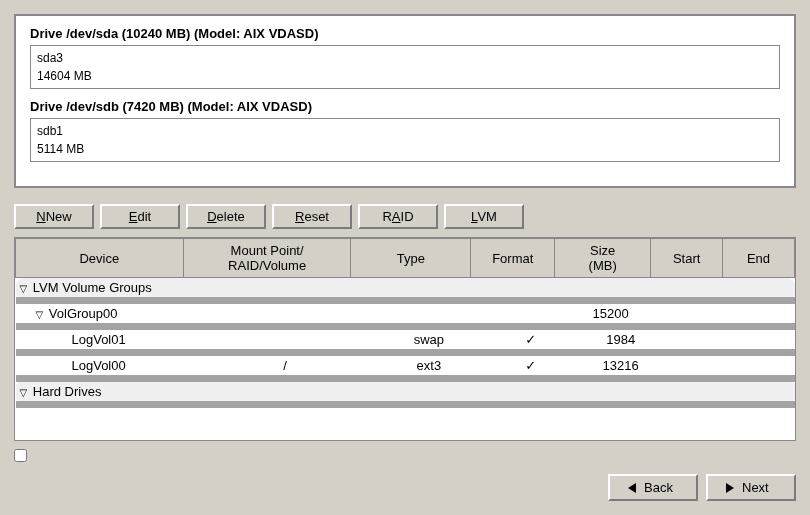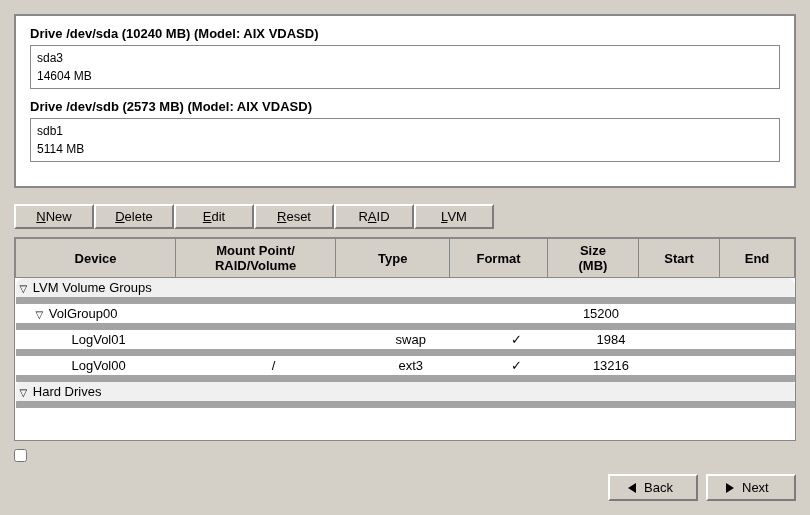--- a/index.html
+++ b/index.html
@@ -40,20 +40,21 @@
       background: #ffffff;
       padding: 3px 6px;
       font-size: 12px;
       margin-bottom: 10px;
       line-height: 1.5;
     }
 
     
     .toolbar {
       display: flex;
+      gap: 6px;
       margin-bottom: 8px;
     }
 
     .toolbar button {
       background: #d4d0c8;
       border: 2px solid;
       border-top-color: #ffffff;
       border-left-color: #ffffff;
       border-bottom-color: #7b7b7b;
       border-right-color: #7b7b7b;
@@ -79,23 +80,23 @@
 
     table {
       width: 100%;
       border-collapse: collapse;
       font-size: 13px;
     }
 
     thead th {
       background: #d4d0c8;
       border: 1px solid #888;
-      padding: 4px 20px;
+      padding: 4px 12px;
       text-align: center;
-      font-weight: bold;
+      font-weight: normal;
       white-space: nowrap;
     }
 
     tbody td {
       border-bottom: 7px solid #a3a3a3;
       padding: 3px 8px;
       white-space: nowrap;
       border-radius: 8px;
     }
 
@@ -189,31 +190,31 @@
 <body>
 
 <div class="outer">
 
   <div class="drive-panel">
     <div class="drive-title">Drive /dev/sda (10240 MB) (Model: AIX VDASD)</div>
     <div class="drive-info-box">
       <div>sda3</div>
       <div>14604 MB</div>
     </div>
-    <div class="drive-title">Drive /dev/sdb (2573 MB) (Model: AIX VDASD)</div>
+    <div class="drive-title">Drive /dev/sdb (7420 MB) (Model: AIX VDASD)</div>
     <div class="drive-info-box">
       <div>sdb1</div>
       <div>5114 MB</div>
     </div>
   </div>
 
   <div class="toolbar">
     <button><span class="underline">N</span><span>New</span></button>
+    <button><span class="underline">E</span><span>dit</span></button>
     <button><span class="underline">D</span><span>elete</span></button>
-    <button><span class="underline">E</span><span>dit</span></button>
     <button><span class="underline">R</span><span>eset</span></button>
     <button>R<span class="underline">A</span><span>ID</span></button>
     <button><span class="underline">L</span><span>VM</span></button>
   </div>
 
   <div class="table-container">
     <div class="table-scroll">
       <table>
         <thead>
           <tr>

